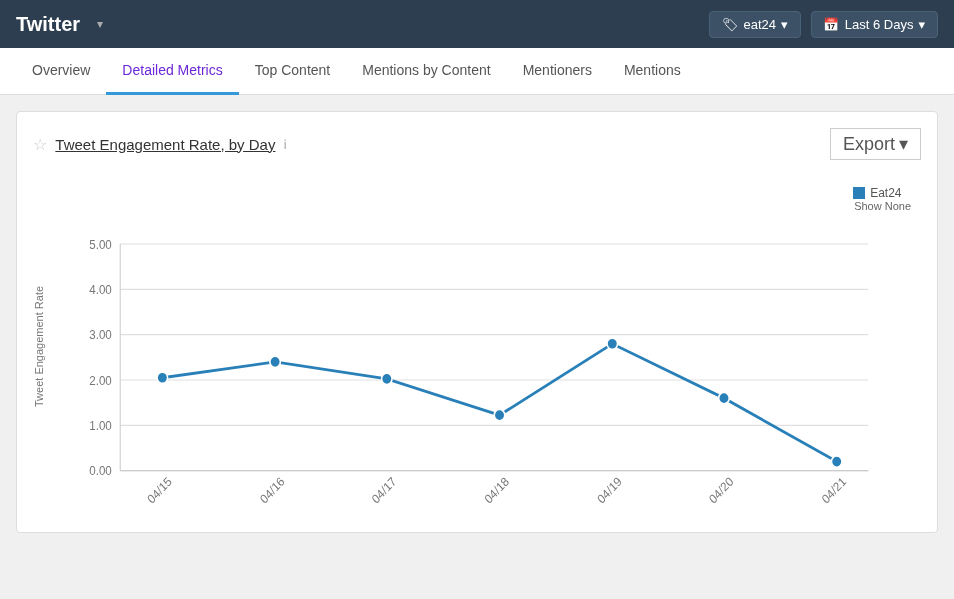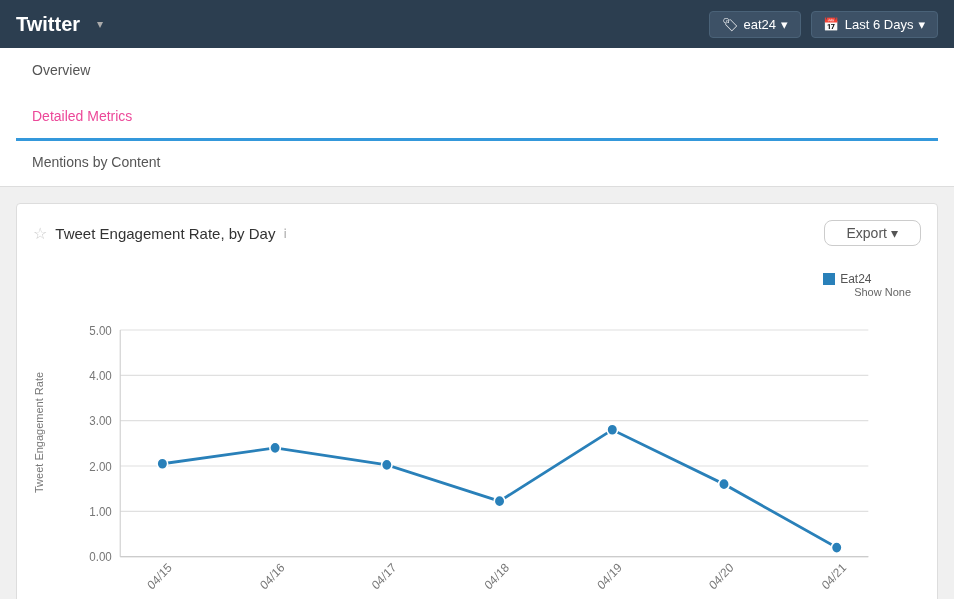--- a/index.html
+++ b/index.html
@@ -46,33 +46,32 @@
       align-items: center;
       gap: 5px;
     }
 
     
     .nav-tabs {
       background: #fff;
       border-bottom: 1px solid #ddd;
       display: flex;
       padding: 0 16px;
-      flex-direction: column;
     }
     .nav-tab {
       padding: 14px 16px;
       font-size: 14px;
       color: #555;
       cursor: pointer;
       border-bottom: 3px solid transparent;
       margin-bottom: -1px;
       white-space: nowrap;
     }
     .nav-tab.active {
-      color: #ec4899;
+      color: #6d28d9;
       border-bottom-color: #3498db;
       font-weight: 500;
     }
 
     
     .main-content {
       padding: 16px;
     }
     .card {
       background: #fff;
@@ -93,32 +92,33 @@
     }
     .star-icon {
       color: #ccc;
       font-size: 16px;
       cursor: pointer;
     }
     .card-title {
       font-size: 15px;
       font-weight: 500;
       color: #333;
+      text-decoration: underline;
     }
     .info-icon {
       color: #aaa;
       font-size: 13px;
       cursor: pointer;
     }
     .export-btn {
       background: #fff;
       border: 1px solid #ccc;
-      border-radius: 8px;
-      padding: 4px 22px;
-      font-size: 14px;
+      border-radius: 0;
+      padding: 4px 12px;
+      font-size: 18px;
       color: #555;
       cursor: pointer;
       display: flex;
       align-items: center;
       gap: 4px;
     }
 
     
     .chart-wrapper {
       position: relative;
@@ -155,21 +155,21 @@
       display: flex;
       align-items: center;
       gap: 5px;
     }
     .legend-color {
       width: 12px;
       height: 12px;
       background: #2980b9;
     }
     .legend-show-none {
-      margin-left: 31px;
+      margin-left: 1px;
       color: #666;
       font-size: 11px;
     }
   </style>
 </head>
 <body>
 
 <div class="header">
   <div class="header-left">
     <span class="header-title">Twitter</span>
@@ -185,21 +185,24 @@
       <span>📅</span>
       <span>Last 6 Days</span>
       <span>▾</span>
     </button>
   </div>
 </div>
 
 <div class="nav-tabs">
   <div class="nav-tab">Overview</div>
   <div class="nav-tab active">Detailed Metrics</div>
+  <div class="nav-tab">Top Content</div>
   <div class="nav-tab">Mentions by Content</div>
+  <div class="nav-tab">Mentioners</div>
+  <div class="nav-tab">Mentions</div>
 </div>
 
 <div class="main-content">
   <div class="card">
     <div class="card-header">
       <div class="card-title-group">
         <span class="star-icon">☆</span>
         <span class="card-title">Tweet Engagement Rate, by Day</span>
         <span class="info-icon">ℹ</span>
       </div>

